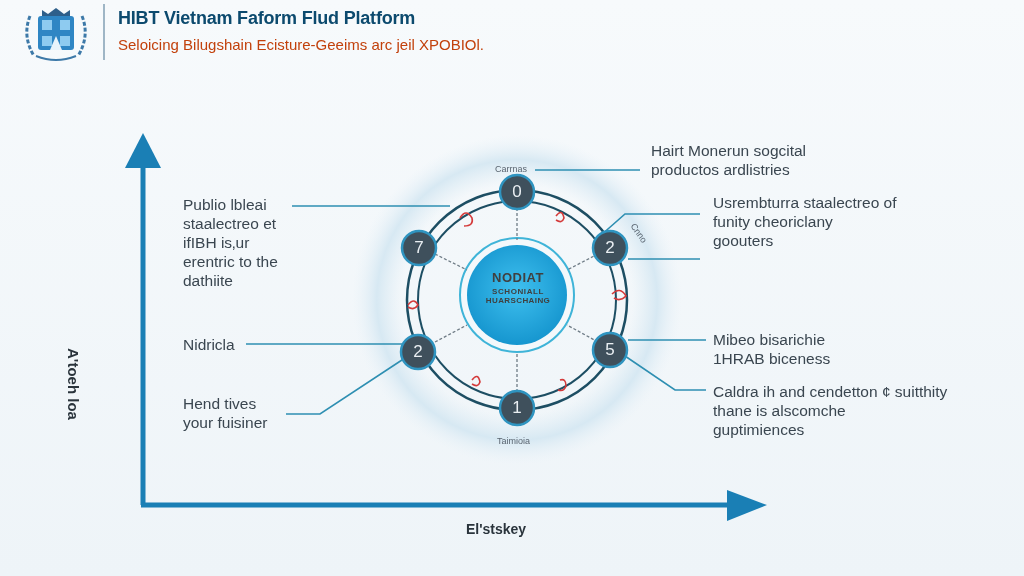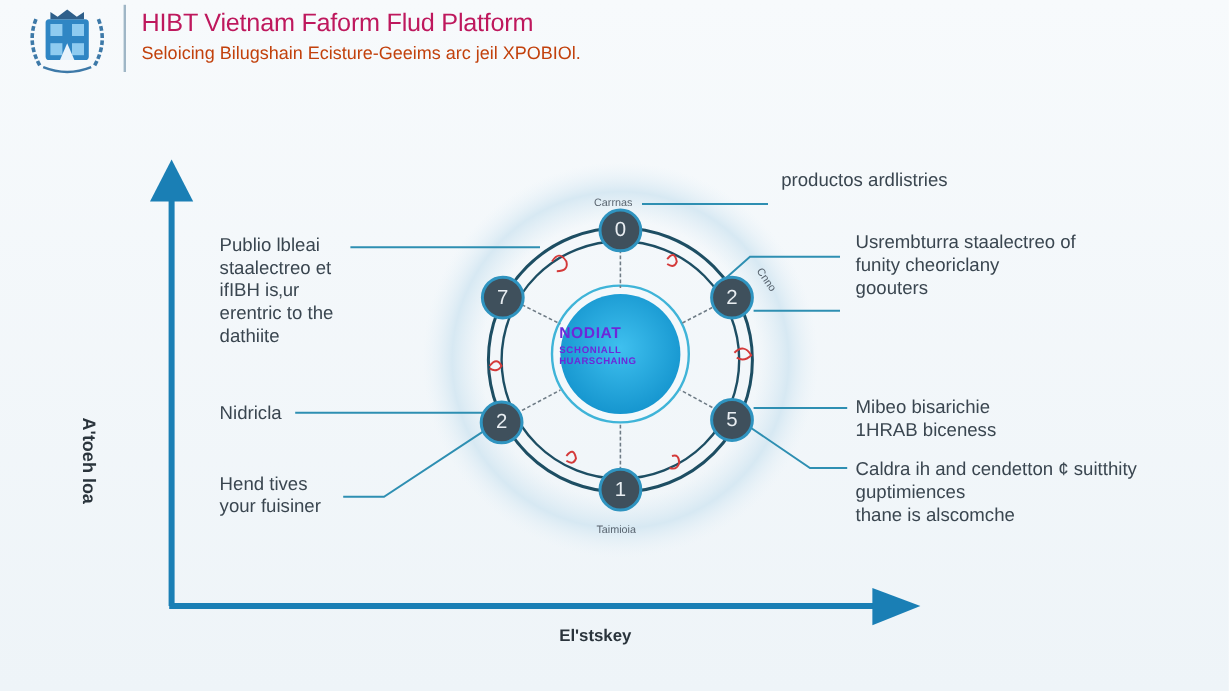--- a/index.html
+++ b/index.html
@@ -4,28 +4,28 @@
 <style>
   html, body { margin:0; padding:0; }
   body {
     width:1024px; height:576px; overflow:hidden; position:relative;
     background: linear-gradient(180deg,#f7fafc 0%,#eef4f8 100%);
     font-family:"Liberation Sans", sans-serif;
   }
   .header { position:absolute; left:0; top:0; width:1024px; height:70px; }
   .logo { position:absolute; left:20px; top:6px; width:72px; height:56px; }
   .header-divider { position:absolute; left:103px; top:4px; width:2px; height:56px; background:#9fb6c6; }
-  .title { position:absolute; left:118px; top:8px; font-size:21px; font-weight:normal; color:#be185d; letter-spacing:-0.2px; }
+  .title { position:absolute; left:118px; top:8px; font-size:18px; font-weight:bold; color:#0c4a6e; letter-spacing:-0.2px; }
   .subtitle { position:absolute; left:118px; top:36px; font-size:15px; color:#c2410c; }
   svg.diagram { position:absolute; left:0; top:0; }
   .lbl { position:absolute; font-size:15.5px; color:#3a4650; line-height:19px; }
   .axis-x-label { position:absolute; left:466px; top:521px; font-size:14px; font-weight:bold; color:#2a343c; }
   .axis-y-label { position:absolute; left:82px; top:348px; font-size:15px; font-weight:bold; color:#2a343c; transform:rotate(90deg); transform-origin:left top; white-space:nowrap; }
   .node-caption { position:absolute; font-size:9px; color:#5a6570; }
-  .hub-text { position:absolute; left:466px; top:270px; width:104px; color:#6d28d9; font-weight:bold; }
+  .hub-text { position:absolute; left:466px; top:270px; width:104px; text-align:center; color:#404040; font-weight:bold; }
   .hub-t1 { font-size:13px; letter-spacing:0.5px; }
   .hub-t2 { font-size:8px; letter-spacing:0.6px; margin-top:2px; }
   .hub-t3 { font-size:8px; letter-spacing:0.4px; }
   .node-num { position:absolute; width:32px; height:32px; line-height:32px; text-align:center; color:#e9eef2; font-size:17px; }
 </style>
 </head>
 <body>
 
 <div class="header">
   <svg class="logo" viewBox="0 0 72 56">
@@ -135,31 +135,32 @@
 </div>
 <div class="lbl" style="left:183px;top:335px;">
   <div>Nidricla</div>
 </div>
 <div class="lbl" style="left:183px;top:394px;">
   <div>Hend tives</div>
   <div>your fuisiner</div>
 </div>
 
 <div class="lbl" style="left:651px;top:141px;">
+  <div>Hairt Monerun sogcital</div>
   <div>productos ardlistries</div>
 </div>
 <div class="lbl" style="left:713px;top:193px;">
   <div>Usrembturra staalectreo of</div>
   <div>funity cheoriclany</div>
   <div>goouters</div>
 </div>
 <div class="lbl" style="left:713px;top:330px;">
   <div>Mibeo bisarichie</div>
   <div>1HRAB biceness</div>
 </div>
 <div class="lbl" style="left:713px;top:382px;">
   <div>Caldra ih and cendetton ¢ suitthity</div>
+  <div>thane is alscomche</div>
   <div>guptimiences</div>
-  <div>thane is alscomche</div>
 </div>
 
 <div class="axis-x-label">El'stskey</div>
 <div class="axis-y-label">A'toeh loa</div>
 
 </body></html>

